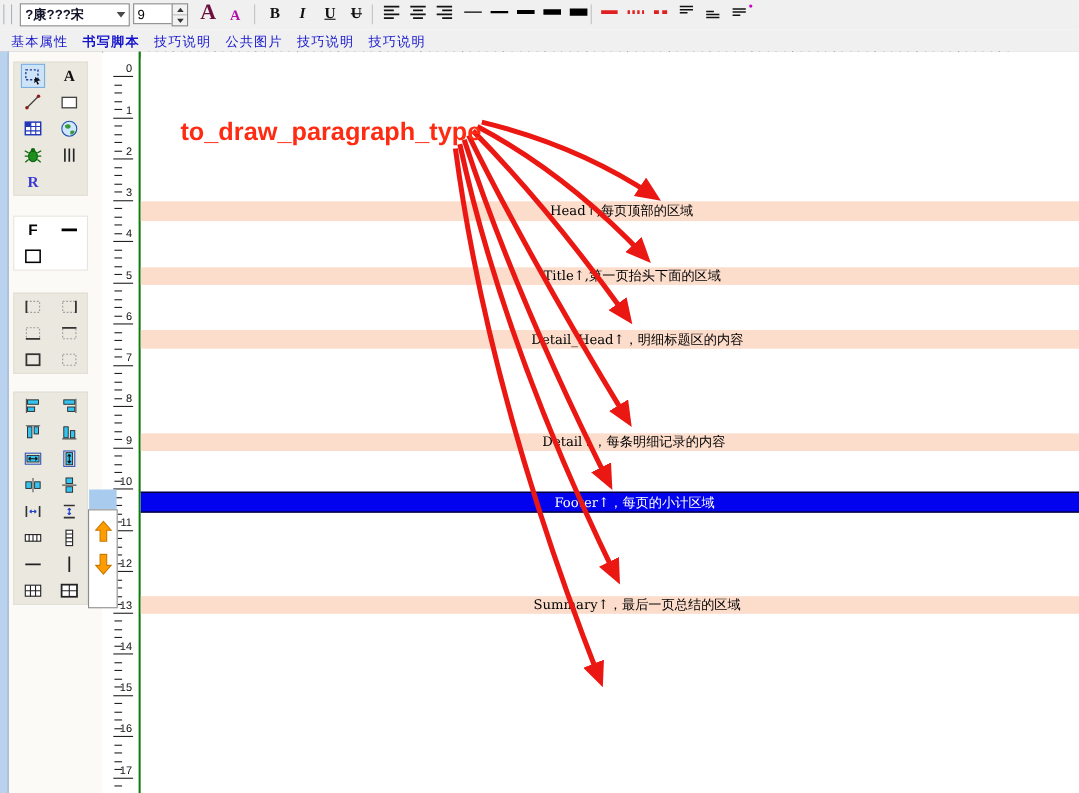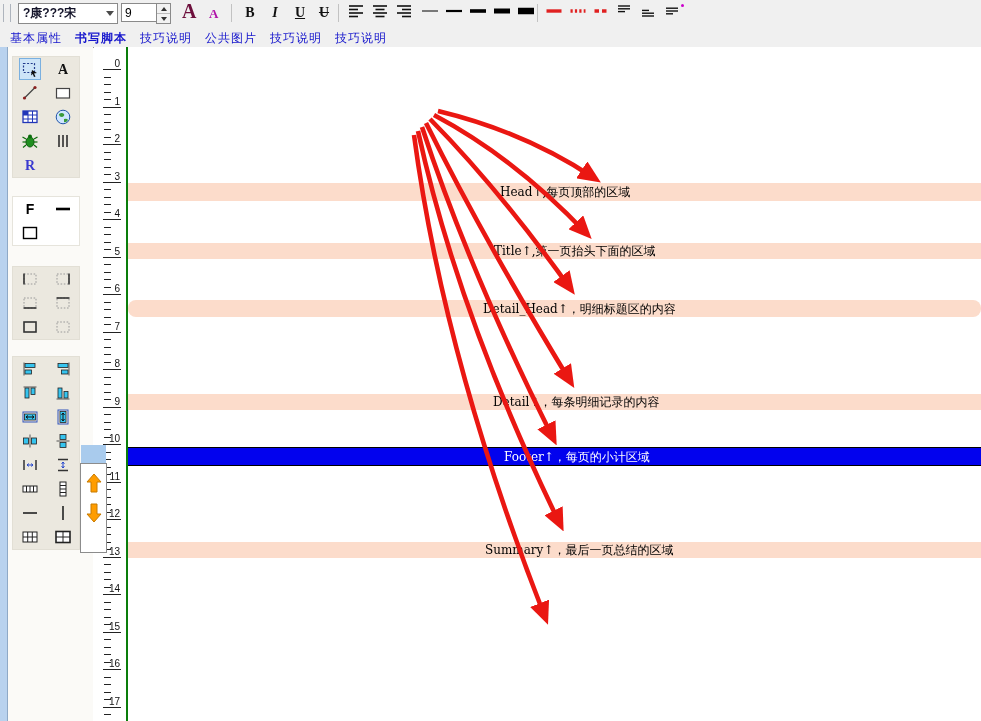--- a/index.html
+++ b/index.html
@@ -751,34 +751,35 @@
     </div>
   <div class="greenline"></div>
 
   <div id="canvas">
       <div class="band" style="top: 136px; height: 18px; background: rgb(252, 220, 203);">
         <span class="band-label" style="left: 372px; color: rgb(0, 0, 0);">Head↑,每页顶部的区域</span>
       </div>
       <div class="band" style="top: 196px; height: 16px; background: rgb(252, 220, 203);">
         <span class="band-label" style="left: 366px; color: rgb(0, 0, 0);">Title↑,第一页抬头下面的区域</span>
       </div>
-      <div class="band" style="top: 253px; height: 17px; background: rgb(252, 220, 203); border-radius: 8px;">
+      <div class="band" style="top: 253px; height: 17px; background: rgb(252, 220, 203);">
         <span class="band-label" style="left: 355px; color: rgb(0, 0, 0);">Detail_Head↑，明细标题区的内容</span>
       </div>
       <div class="band" style="top: 347px; height: 16px; background: rgb(252, 220, 203);">
         <span class="band-label" style="left: 365px; color: rgb(0, 0, 0);">Detail↑，每条明细记录的内容</span>
       </div>
       <div class="band" style="top: 400px; height: 17px; background: rgb(2, 2, 238); border-top: 1px solid rgb(0, 0, 0); border-bottom: 1px solid rgb(0, 0, 0);">
         <span class="band-label" style="left: 376px; color: rgb(255, 255, 255);">Footer↑，每页的小计区域</span>
       </div>
       <div class="band" style="top: 495px; height: 16px; background: rgb(252, 220, 203);">
         <span class="band-label" style="left: 357px; color: rgb(0, 0, 0);">Summary↑，最后一页总结的区域</span>
       </div>
     </div>
 
+  <div id="annotation" style="color: rgb(255, 42, 18);">to_draw_paragraph_type</div>
 
   <svg id="arrows">
     <defs>
       <marker id="ah" markerWidth="5" markerHeight="4.4" refX="3.2" refY="2.2" orient="auto" markerUnits="strokeWidth">
         <path d="M0,0 L5,2.2 L0,4.4 z" fill="#ea1712"></path>
       </marker>
     </defs>
     <g id="arrowg">
         <path d="M438,111 Q525,132 594,178" fill="none" stroke="#ea1712" stroke-width="4.6" marker-end="url(#ah)"></path>
         <path d="M434,115 Q515,158 586,233" fill="none" stroke="#ea1712" stroke-width="4.6" marker-end="url(#ah)"></path>

